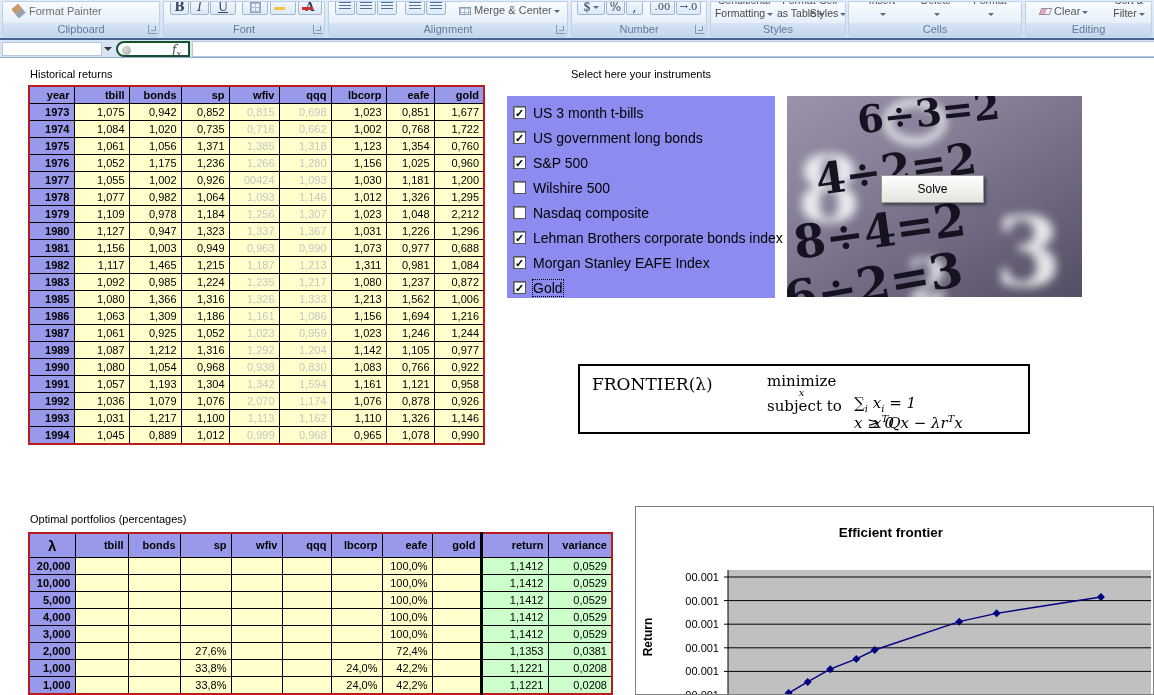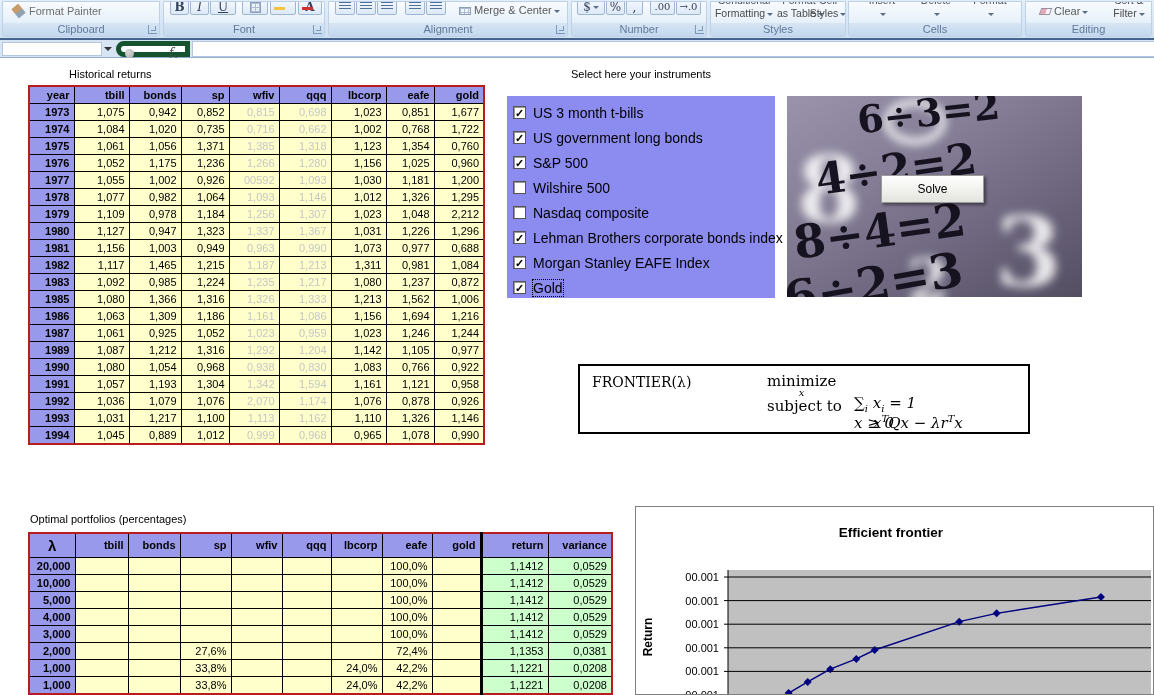--- a/index.html
+++ b/index.html
@@ -40,21 +40,21 @@
   .two-line .l2 { position:absolute; top:5px; left:0; right:0; white-space:nowrap; }
 
   
   #fbar { position:absolute; left:0; top:38px; width:1154px; height:20px;
     background:#d6e4f3; border-top:2px solid #46628e; border-bottom:1px solid #92adcb; }
   #namebox { position:absolute; left:2px; top:2px; width:100px; height:14px; background:#fff;
     border:1px solid #b5c7de; font-size:11px; padding-left:3px; }
   #nb-arrow { position:absolute; left:104px; top:7px; width:0; height:0;
     border-left:4px solid transparent; border-right:4px solid transparent; border-top:4px solid #333; }
   #fx-pill { position:absolute; left:116px; top:1px; width:74px; height:16px; background:#fff;
-    border:5px solid #14532d; border-radius:8px 0 0 8px; }
+    border:2px solid #14532d; border-radius:8px 0 0 8px; }
   #fx-dot { position:absolute; left:4px; top:3px; width:9px; height:9px; border-radius:50%;
     background:radial-gradient(circle at 35% 35%, #d8d8d8, #a9a9a9); }
   #fx-label { position:absolute; right:6px; top:0px; font-family:"DejaVu Serif", serif;
     font-style:italic; font-size:12px; color:#4a4a4a; }
   #ffield { position:absolute; left:192px; top:1px; width:962px; height:16px; background:#fff;
     border:1px solid #b5c7de; border-right:none; font-size:11px; padding-left:4px; }
 
   
   #sheet { position:absolute; left:0; top:58px; width:1154px; height:637px; background:#fff; }
   .sheet-label { position:absolute; font-size:11px; color:#000; white-space:nowrap; }
@@ -101,21 +101,21 @@
   .eq3 { left:-4px; top:160px; font-size:48px; transform:rotate(-10deg); }
 
   #solve-btn { position:absolute; left:881px; top:117px; width:103px; height:28px;
     background:linear-gradient(#ffffff,#e4e4de); border:1px solid #9a9a9a;
     box-shadow:2px 2px 3px rgba(0,0,0,0.45); font-size:12px; color:#000;
     display:flex; align-items:center; justify-content:center; cursor:default; }
 
   
   #frontier { position:absolute; left:578px; top:306px; width:452px; height:70px;
     background:#fff; border:2px solid #000; font-family:"DejaVu Serif", serif; color:#000; }
-  #frontier .fname { position:absolute; left:12px; top:8px; font-size:14px; }
+  #frontier .fname { position:absolute; left:12px; top:8px; font-size:17px; }
   .fr-min { position:absolute; left:187px; top:6px; font-size:15px; text-align:center; }
   .fr-minsub { display:block; font-style:italic; font-size:10px; line-height:6px; }
   .fr-obj { position:absolute; left:293px; top:6px; font-size:15px; font-style:italic;margin-top:41px; }
   .fr-subj { position:absolute; left:187px; top:31px; font-size:15px; }
   .fr-c1 { position:absolute; left:274px; top:28px; font-size:15px; font-style:italic; }
   .fr-c2 { position:absolute; left:274px; top:48px; font-size:15px; font-style:italic; }
   sup, sub { font-size:10px; }
 
   
   #chart { position:absolute; left:635px; top:448px; width:519px; height:189px; background:#fff;
@@ -216,21 +216,21 @@
     <div id="nb-arrow"></div>
     <div id="fx-pill">
       <span id="fx-dot"></span>
       <span id="fx-label"><span>ƒ</span><sub>x</sub></span>
     </div>
     <div id="ffield"></div>
   </div>
 
   <div id="sheet">
 
-    <div class="sheet-label" style="left:30px;top:10px;margin-left:39px;">Historical returns</div>
+    <div class="sheet-label" style="left:30px;top:10px;">Historical returns</div>
 
     <table class="xl" id="hist-table">
       <colgroup>
           <col style="width:45px">
           <col style="width:55px">
           <col style="width:52px">
           <col style="width:48px">
           <col style="width:50px">
           <col style="width:52px">
           <col style="width:55px">
@@ -293,21 +293,21 @@
             <td class="ycell dim">1,280</td>
             <td class="ycell">1,156</td>
             <td class="ycell">1,025</td>
             <td class="ycell">0,960</td>
           </tr>
           <tr>
             <th class="rowhdr">1977</th>
             <td class="ycell">1,055</td>
             <td class="ycell">1,002</td>
             <td class="ycell">0,926</td>
-            <td class="ycell dim">00592</td>
+            <td class="ycell dim">00424</td>
             <td class="ycell dim">1,093</td>
             <td class="ycell">1,030</td>
             <td class="ycell">1,181</td>
             <td class="ycell">1,200</td>
           </tr>
           <tr>
             <th class="rowhdr">1978</th>
             <td class="ycell">1,077</td>
             <td class="ycell">0,982</td>
             <td class="ycell">1,064</td>

